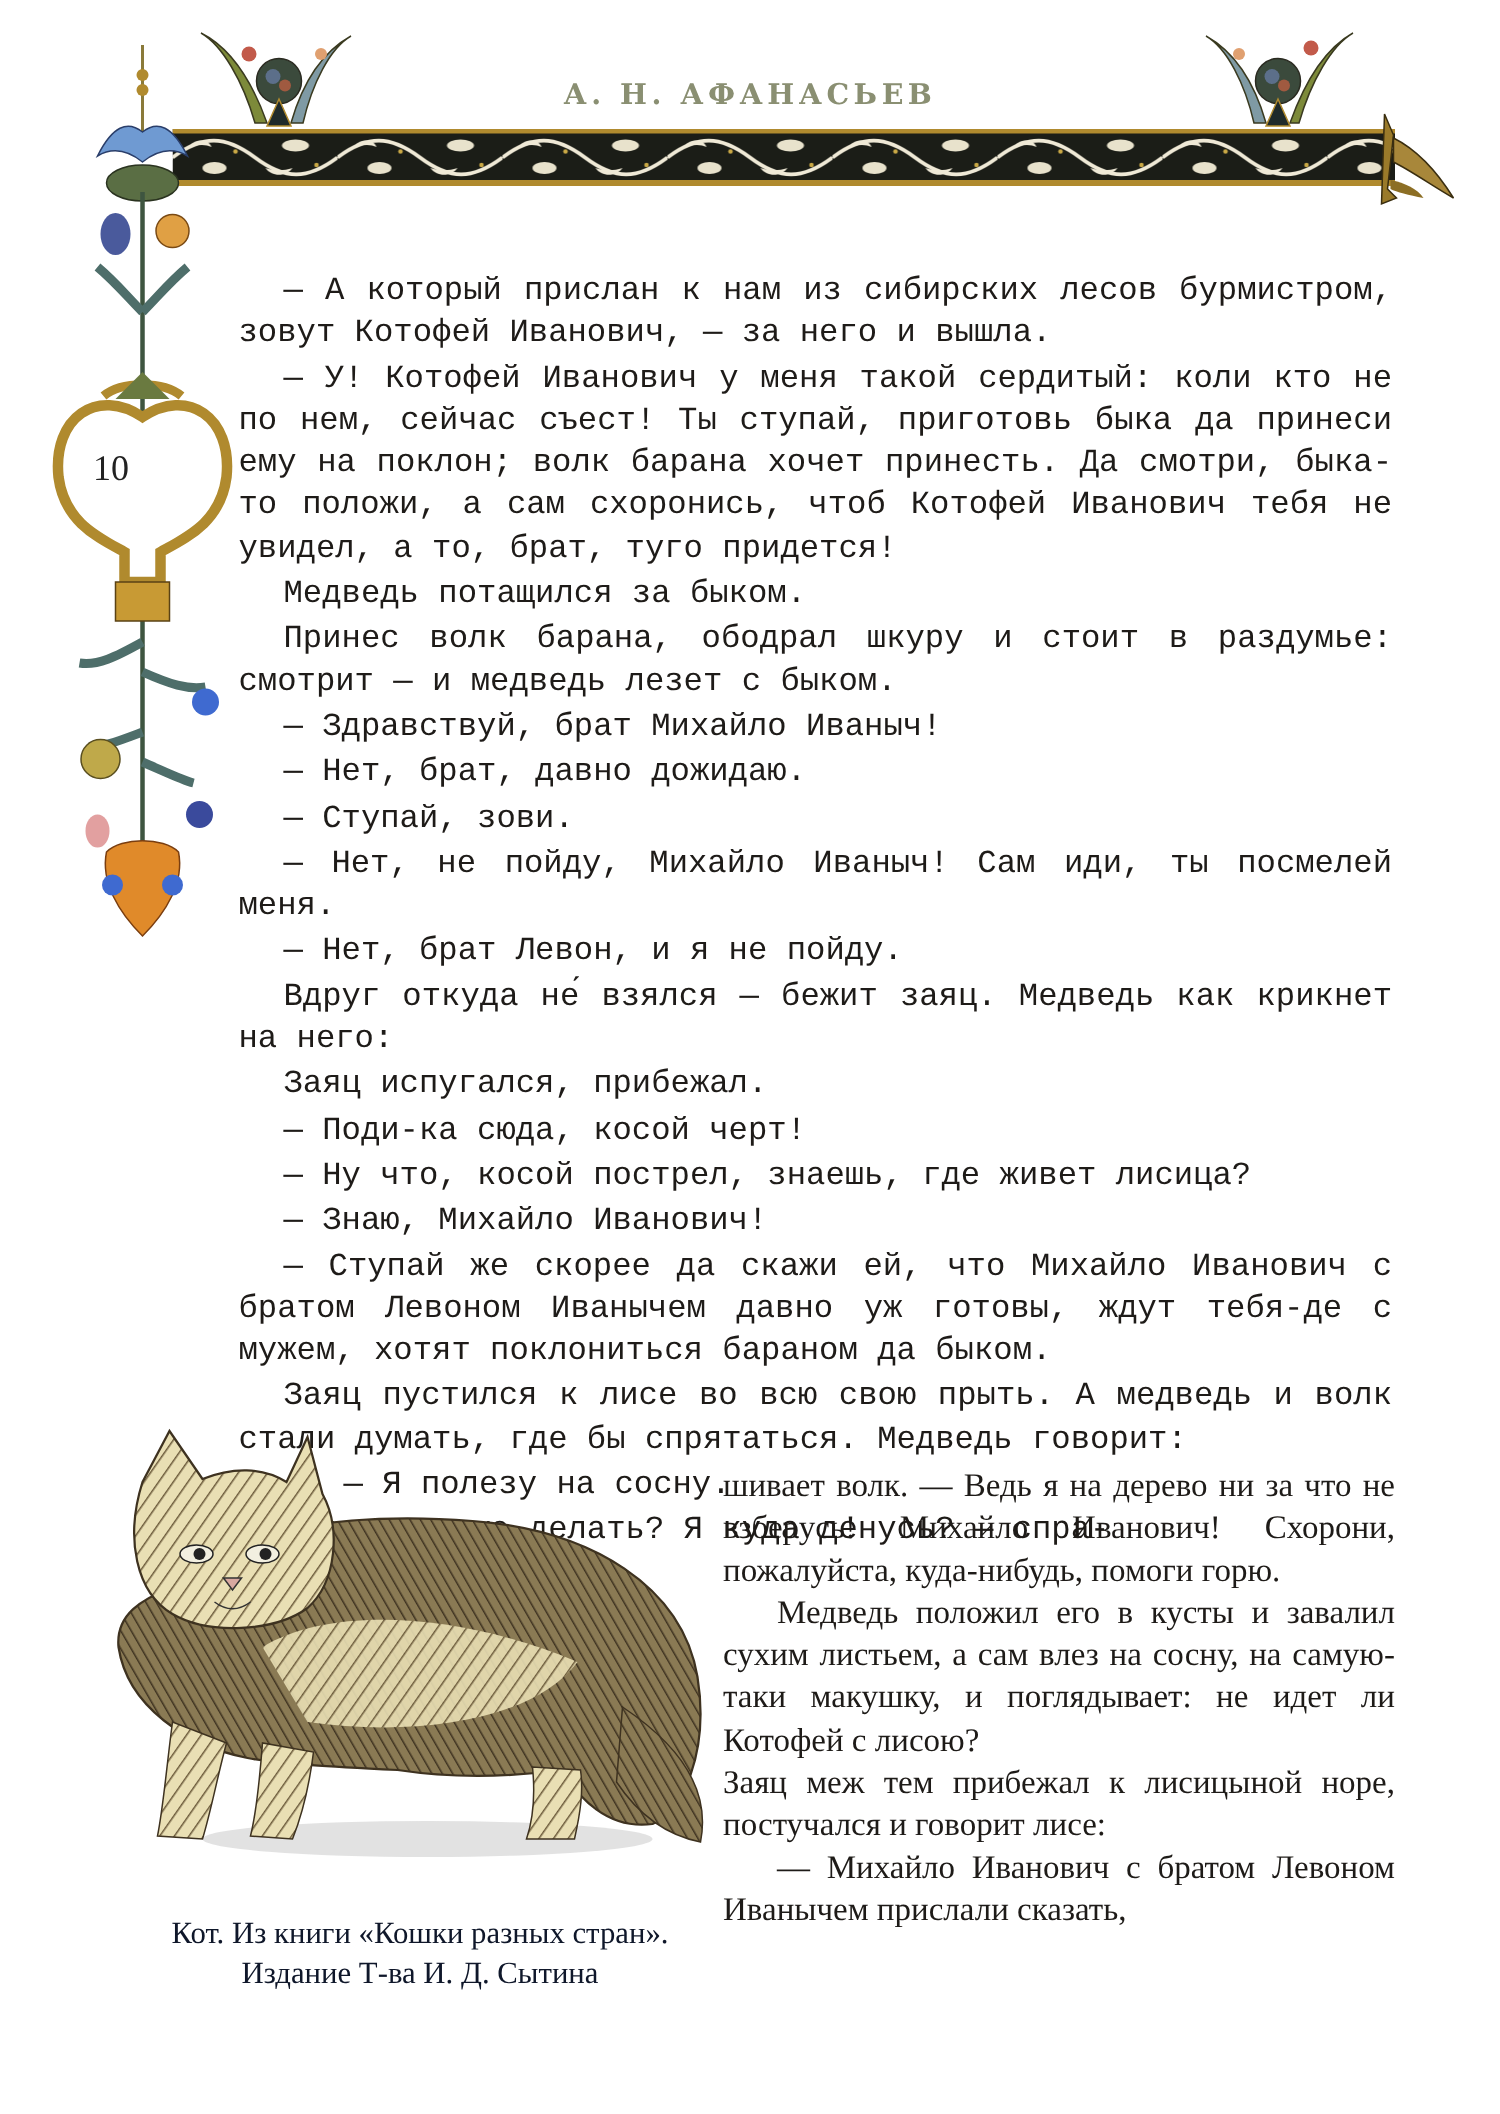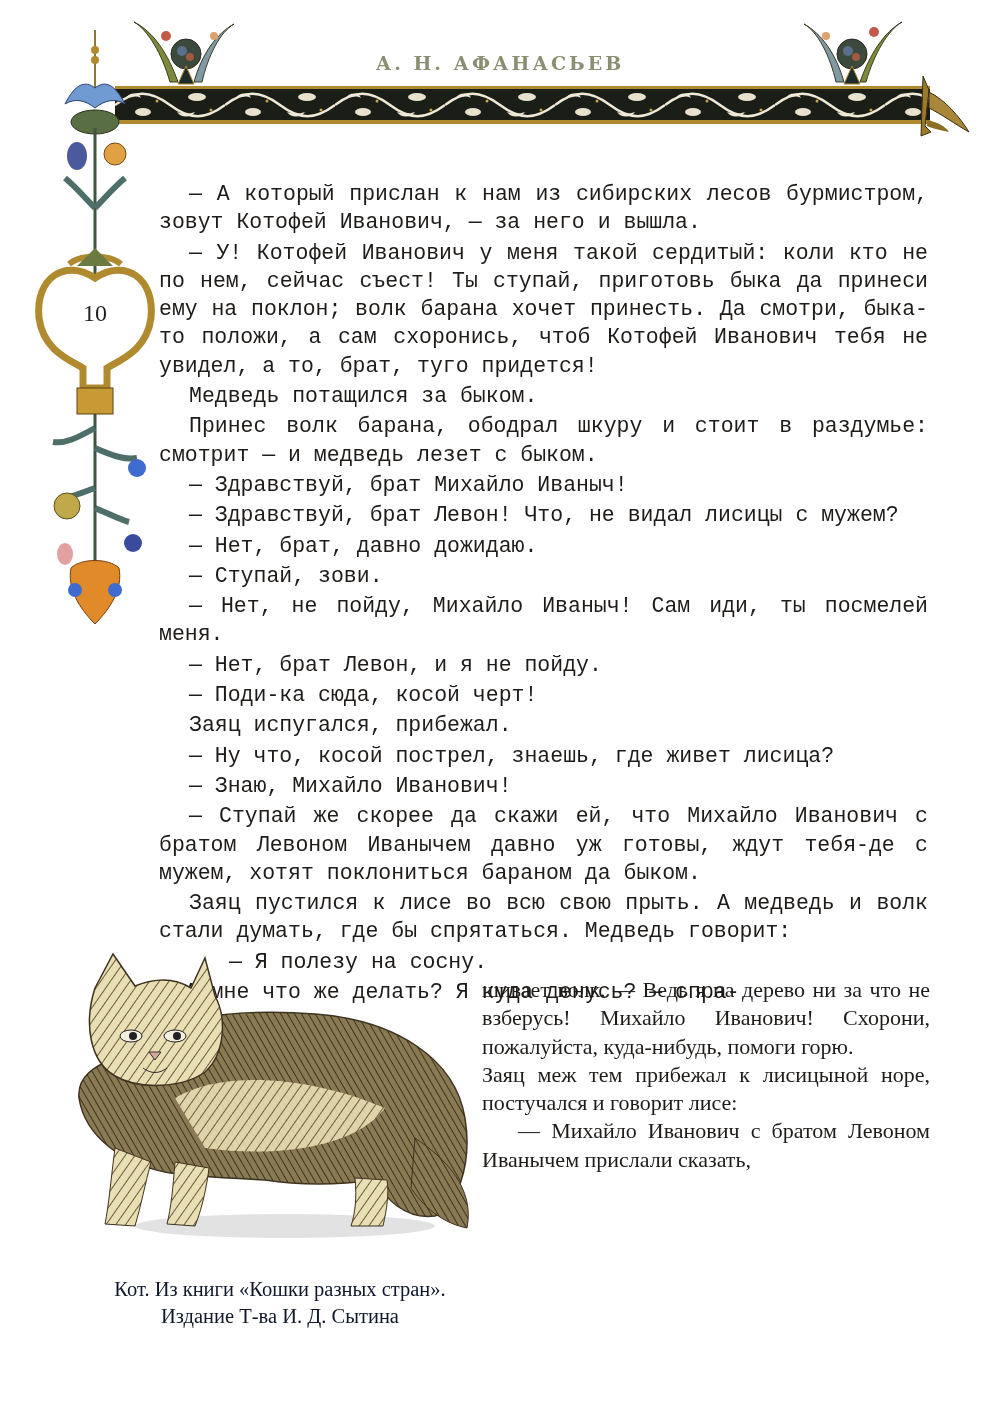--- a/index.html
+++ b/index.html
@@ -8,21 +8,21 @@
     
     .running-head { position: absolute; left: 0; width: 1000px; top: 52px; text-align: center; font-family: "DejaVu Serif", serif; font-weight: bold; font-size: 19px; letter-spacing: 3px; color: #8a8f72; }
 
     .border-band { position: absolute; left: 115px; top: 86px; width: 815px; height: 38px; }
     .corner-right { position: absolute; left: 915px; top: 70px; width: 60px; height: 70px; }
     .crest-left { position: absolute; left: 128px; top: 14px; width: 120px; height: 76px; }
     .crest-right { position: absolute; left: 790px; top: 14px; width: 120px; height: 76px; }
 
     
     .vine { position: absolute; left: 25px; top: 28px; width: 140px; height: 600px; }
-    .folio { position: absolute; left: 62px; top: 300px; width: 66px; text-align: center; font-size: 24px; color: #222; }
+    .folio { position: absolute; left: 62px; top: 300px; width: 66px; text-align: left; font-size: 24px; color: #222; }
 
     
     .text-block { position: absolute; left: 157px; top: 178px; width: 773px; font-size: 21.5px; line-height: 28.3px; }
     .text-block p { margin: 2px; text-align: justify; text-indent: 30px; font-family: Liberation Mono, monospace; }
     .text-block p.indent2 { text-indent: 70px; }
     .text-block p.right { text-indent: 0; margin-right: 0; }
 
     .side-block { position: absolute; left: 482px; top: 976px; width: 448px; font-size: 22px; line-height: 28.3px; }
     .side-block p { margin: 0; text-align: justify; text-indent: 0; }
     .side-block p.ind { text-indent: 36px; }
@@ -109,37 +109,38 @@
     <circle cx="90" cy="562" r="7" fill="#3f6ad0"></circle>
 </svg>
 <div class="folio">10</div>
 
 <div class="text-block">
   <p>— А который прислан к нам из сибирских лесов бурмистром, зовут Котофей Иванович, — за него и вышла.</p>
   <p>— У! Котофей Иванович у меня такой сердитый: коли кто не по нем, сейчас съест! Ты ступай, приготовь быка да принеси ему на поклон; волк барана хочет принесть. Да смотри, быка-то положи, а сам схоронись, чтоб Котофей Иванович тебя не увидел, а то, брат, туго придется!</p>
   <p>Медведь потащился за быком.</p>
   <p>Принес волк барана, ободрал шкуру и стоит в раздумье: смотрит — и медведь лезет с быком.</p>
   <p>— Здравствуй, брат Михайло Иваныч!</p>
-  <p>— Здравствуй, брат Левон! Что, не видал лисицы с мужем?</p>
   <p>— Нет, брат, давно дожидаю.</p>
   <p>— Ступай, зови.</p>
   <p>— Нет, не пойду, Михайло Иваныч! Сам иди, ты посмелей меня.</p>
   <p>— Нет, брат Левон, и я не пойду.</p>
+  <p>Вдруг откуда не́ взялся — бежит заяц. Медведь как крикнет на него:</p>
+  <p>Заяц испугался, прибежал.</p>
   <p>— Поди-ка сюда, косой черт!</p>
-  <p>Заяц испугался, прибежал.</p>
   <p>— Ну что, косой пострел, знаешь, где живет лисица?</p>
   <p>— Знаю, Михайло Иванович!</p>
   <p>— Ступай же скорее да скажи ей, что Михайло Иванович с братом Левоном Иванычем давно уж готовы, ждут тебя-де с мужем, хотят поклониться бараном да быком.</p>
   <p>Заяц пустился к лисе во всю свою прыть. А медведь и волк стали думать, где бы спрятаться. Медведь говорит:</p>
   <p class="indent2">— Я полезу на сосну.</p>
   <p class="right">— А мне что же делать? Я куда денусь? — спра-</p>
 </div>
 
 <div class="side-block">
   <p>шивает волк. — Ведь я на дерево ни за что не взберусь! Михайло Иванович! Схорони, пожалуйста, куда-нибудь, помоги горю.</p>
+  <p class="ind">Медведь положил его в кусты и завалил сухим листьем, а сам влез на сосну, на самую-таки макушку, и поглядывает: не идет ли Котофей с лисою?</p>
   <p>Заяц меж тем прибежал к лисицыной норе, постучался и говорит лисе:</p>
   <p class="ind">— Михайло Иванович с братом Левоном Иванычем прислали сказать,</p>
 </div>
 
 <svg class="cat" viewBox="0 0 420 300">
   <defs>
     <pattern id="fur" width="8" height="8" patternUnits="userSpaceOnUse" patternTransform="rotate(35)">
       <rect width="8" height="8" fill="#e9dfb4"></rect>
       <line x1="0" y1="0" x2="0" y2="8" stroke="#6b5a3a" stroke-width="2"></line>
     </pattern>

